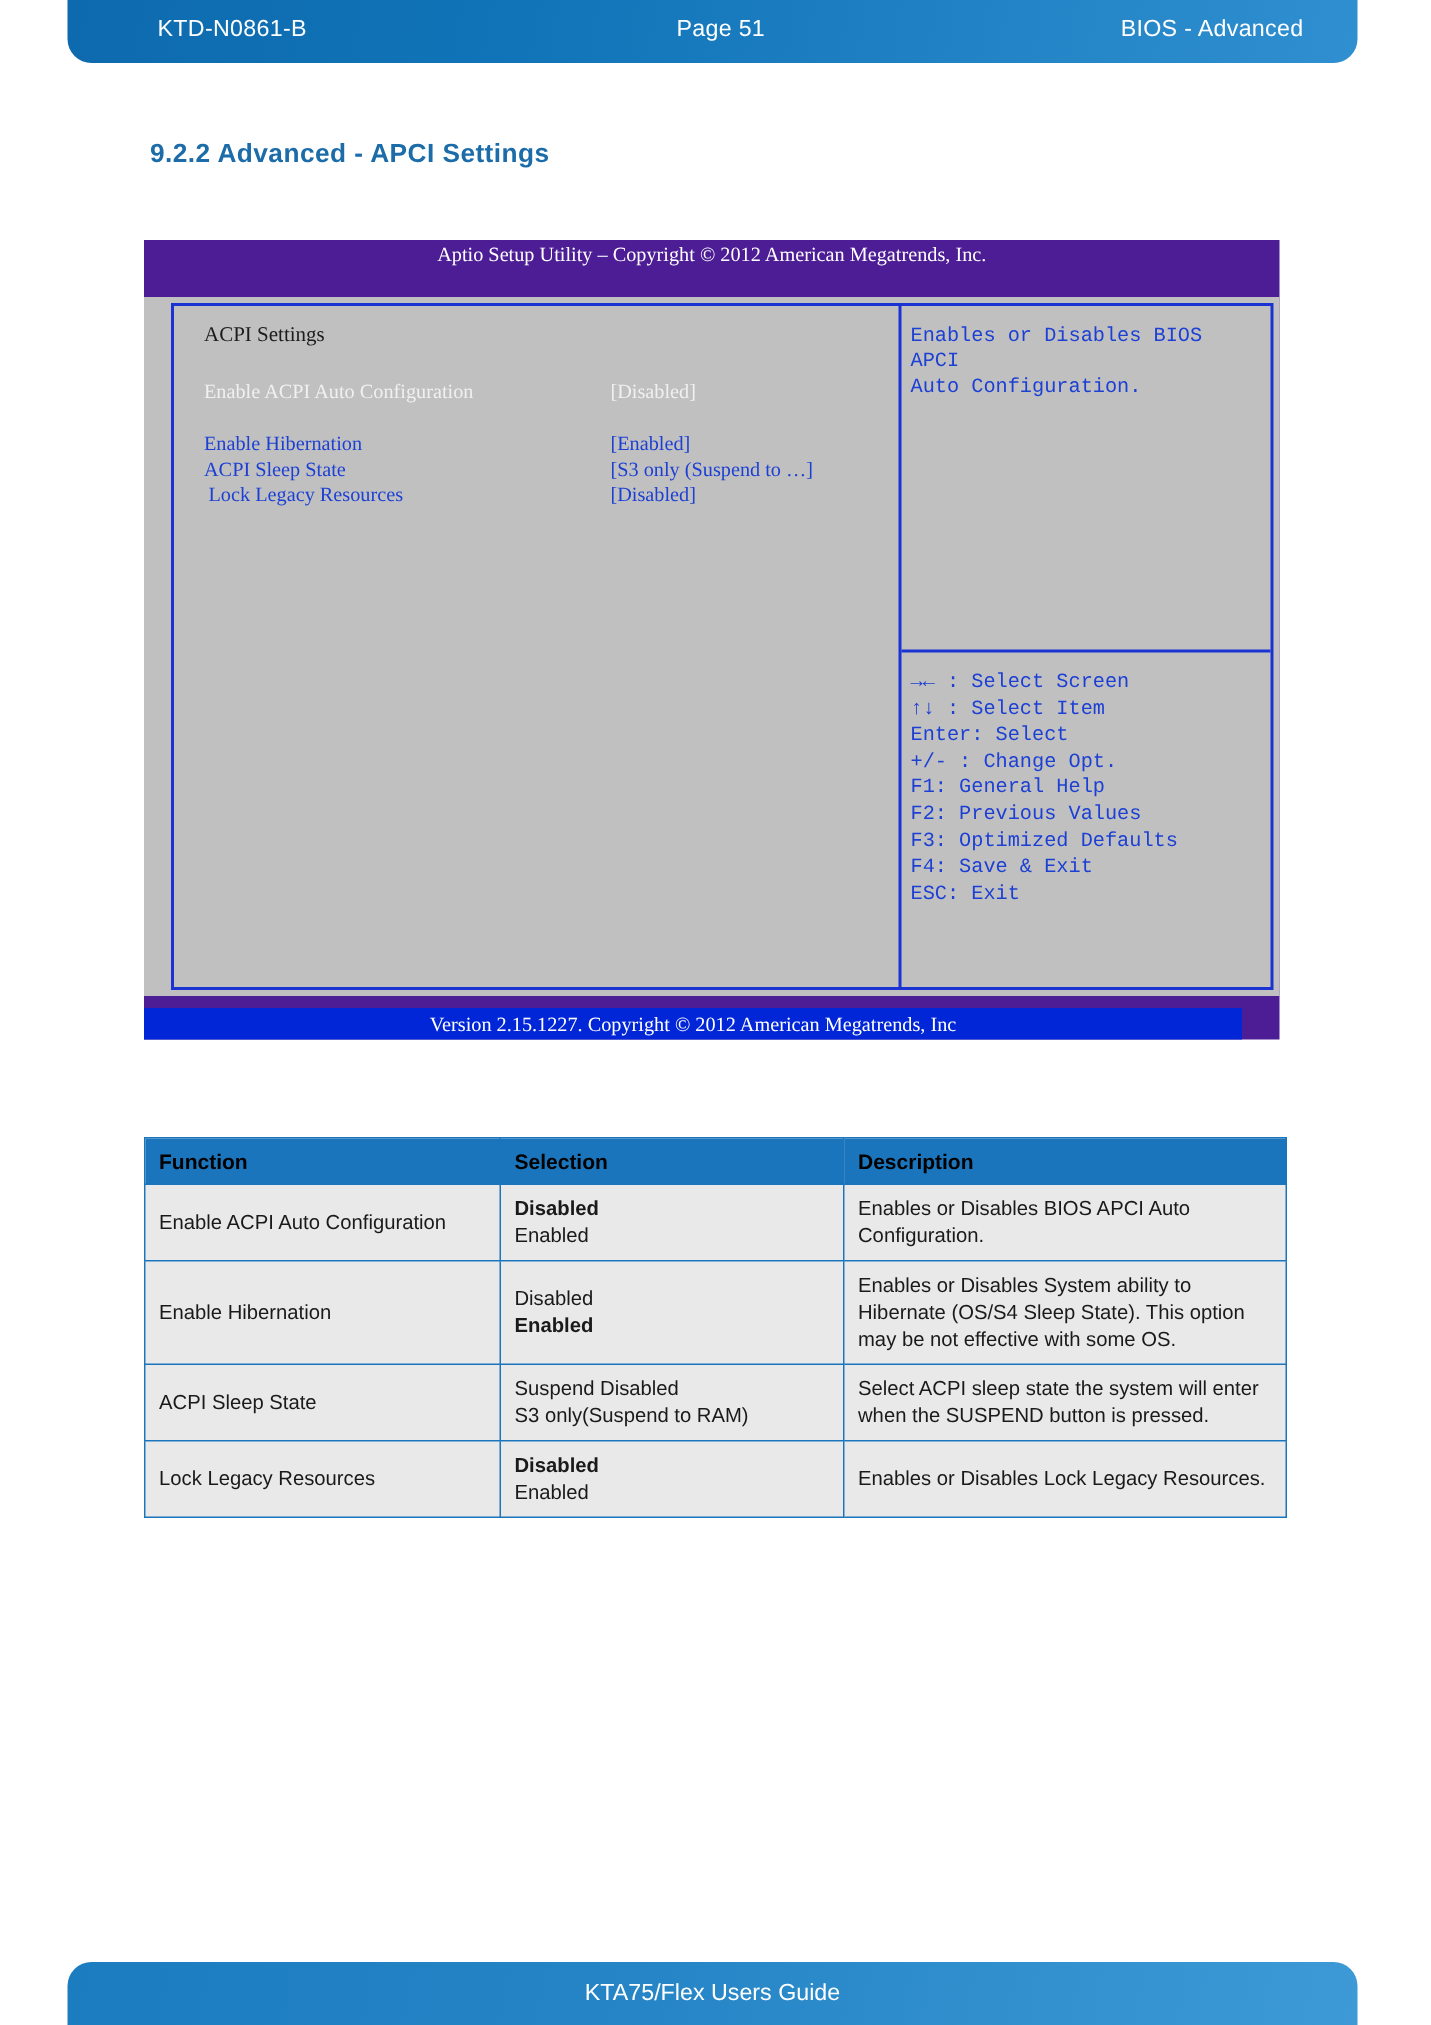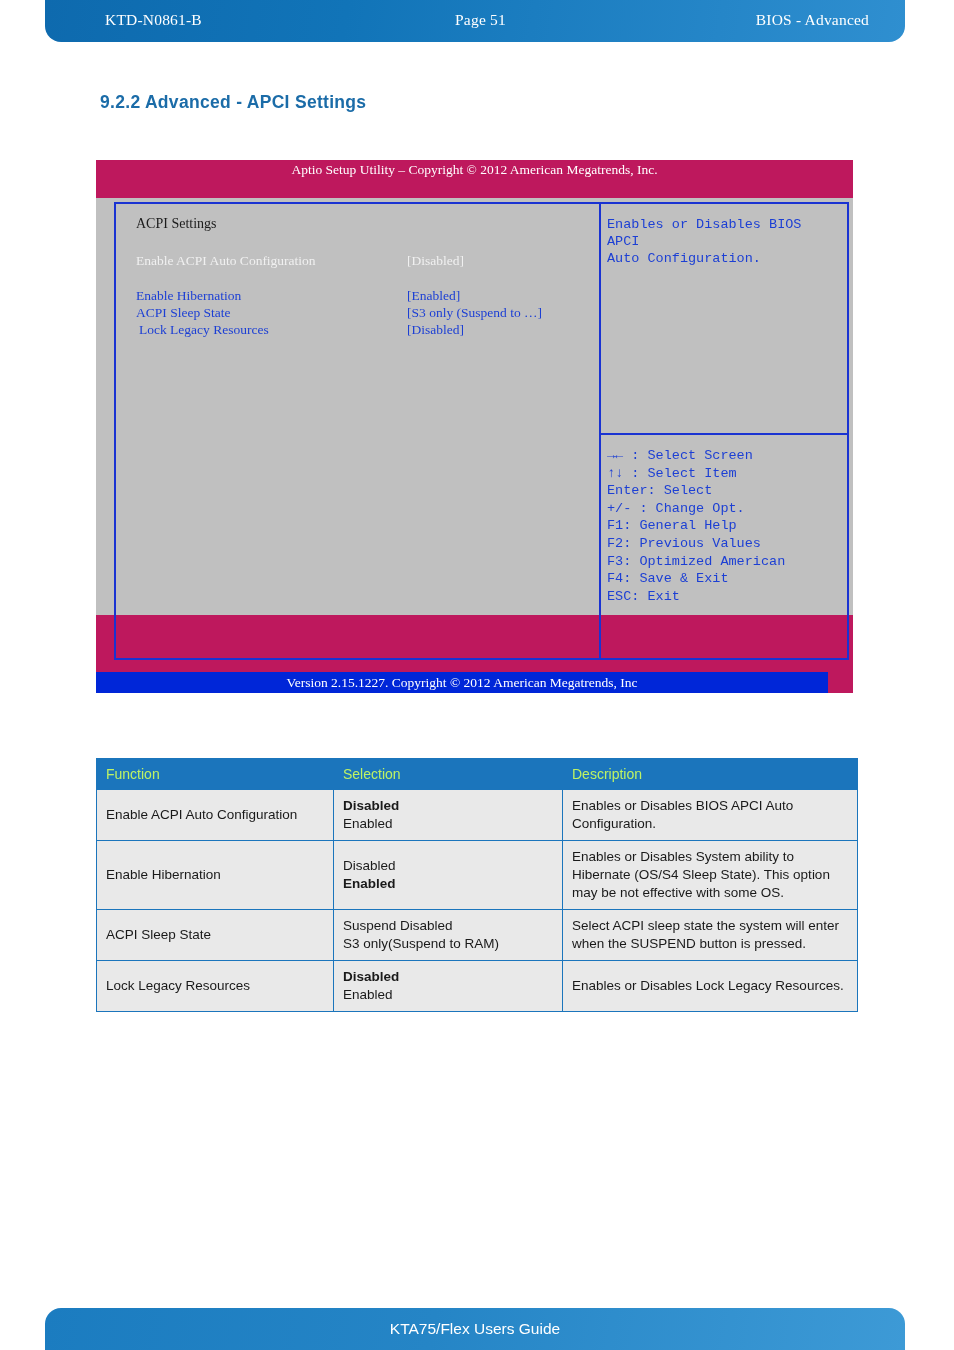--- a/index.html
+++ b/index.html
@@ -21,21 +21,20 @@
     left: 45px;
     top: 0;
     width: 860px;
     height: 42px;
     background: linear-gradient(100deg, #0e6aae 0%, #1174b8 35%, #2f8fd0 100%);
     border-bottom-left-radius: 16px;
     border-bottom-right-radius: 16px;
     color: #ffffff;
     font-size: 15.5px;
     letter-spacing: 0.2px;
-    font-family: Liberation Serif, serif;
   }
   .page-header .hdr-left {
     position: absolute;
     left: 60px;
     top: 11px;
   }
   .page-header .hdr-center {
     position: absolute;
     left: 0;
     right: 0;
@@ -60,21 +59,21 @@
     letter-spacing: 0.3px;
   }
 
   
   .bios {
     position: absolute;
     left: 96px;
     top: 160px;
     width: 757px;
     height: 533px;
-    background: #be185d;
+    background: #4c1d95;
     font-family: "Liberation Serif", serif;
   }
   .bios-titlebar {
     position: relative;
     height: 20px;
     text-align: center;
     color: #ffffff;
     font-size: 13.5px;
     line-height: 20px;
   }
@@ -92,21 +91,21 @@
     padding: 0 11px;
     background: #c0c0c0;
     color: #1c3fd4;
     font-size: 13.5px;
   }
   .bios-body {
     position: absolute;
     left: 0;
     top: 38px;
     width: 757px;
-    height: 417px;
+    height: 466px;
     background: #c0c0c0;
     box-sizing: border-box;
     padding: 4px 20px 4px 18px;
   }
   .bios-panels {
     position: relative;
     width: 735px;
     height: 458px;
     border: 2px solid #1a33d2;
     box-sizing: border-box;
@@ -181,22 +180,22 @@
   }
   .spec-table th, .spec-table td {
     border: 1.5px solid #1b75bc;
     text-align: left;
     vertical-align: middle;
     padding: 7px 9px;
     line-height: 18px;
   }
   .spec-table thead th {
     background: #1b75bc;
-    color: #bef264;
-    font-weight: normal;
+    color: #000000;
+    font-weight: bold;
     font-size: 14px;
     padding: 6px 9px;
     border-color: #1b75bc;
     margin-left: 16px;
   }
   .spec-table thead th + th { border-left: 1.5px solid #ffffff; }
   .spec-table tbody td { background: #e9e9e9; }
   .col-fn { width: 218px; }
   .col-sel { width: 210px; }
   .sel-b { font-weight: bold; }
@@ -270,21 +269,21 @@
           <div>Enables or Disables BIOS APCI</div>
           <div>Auto Configuration.</div>
         </div>
         <div class="bios-keys">
           <div>→←  : Select Screen</div>
           <div>↑↓  : Select Item</div>
           <div>Enter: Select</div>
           <div>+/-  : Change Opt.</div>
           <div>F1: General Help</div>
           <div>F2: Previous Values</div>
-          <div>F3: Optimized American</div>
+          <div>F3: Optimized Defaults</div>
           <div>F4: Save &amp; Exit</div>
           <div>ESC: Exit</div>
         </div>
       </div>
 
     </div>
   </div>
 
   <div class="bios-footerbar">Version 2.15.1227. Copyright © 2012 American Megatrends, Inc</div>
 </div>

